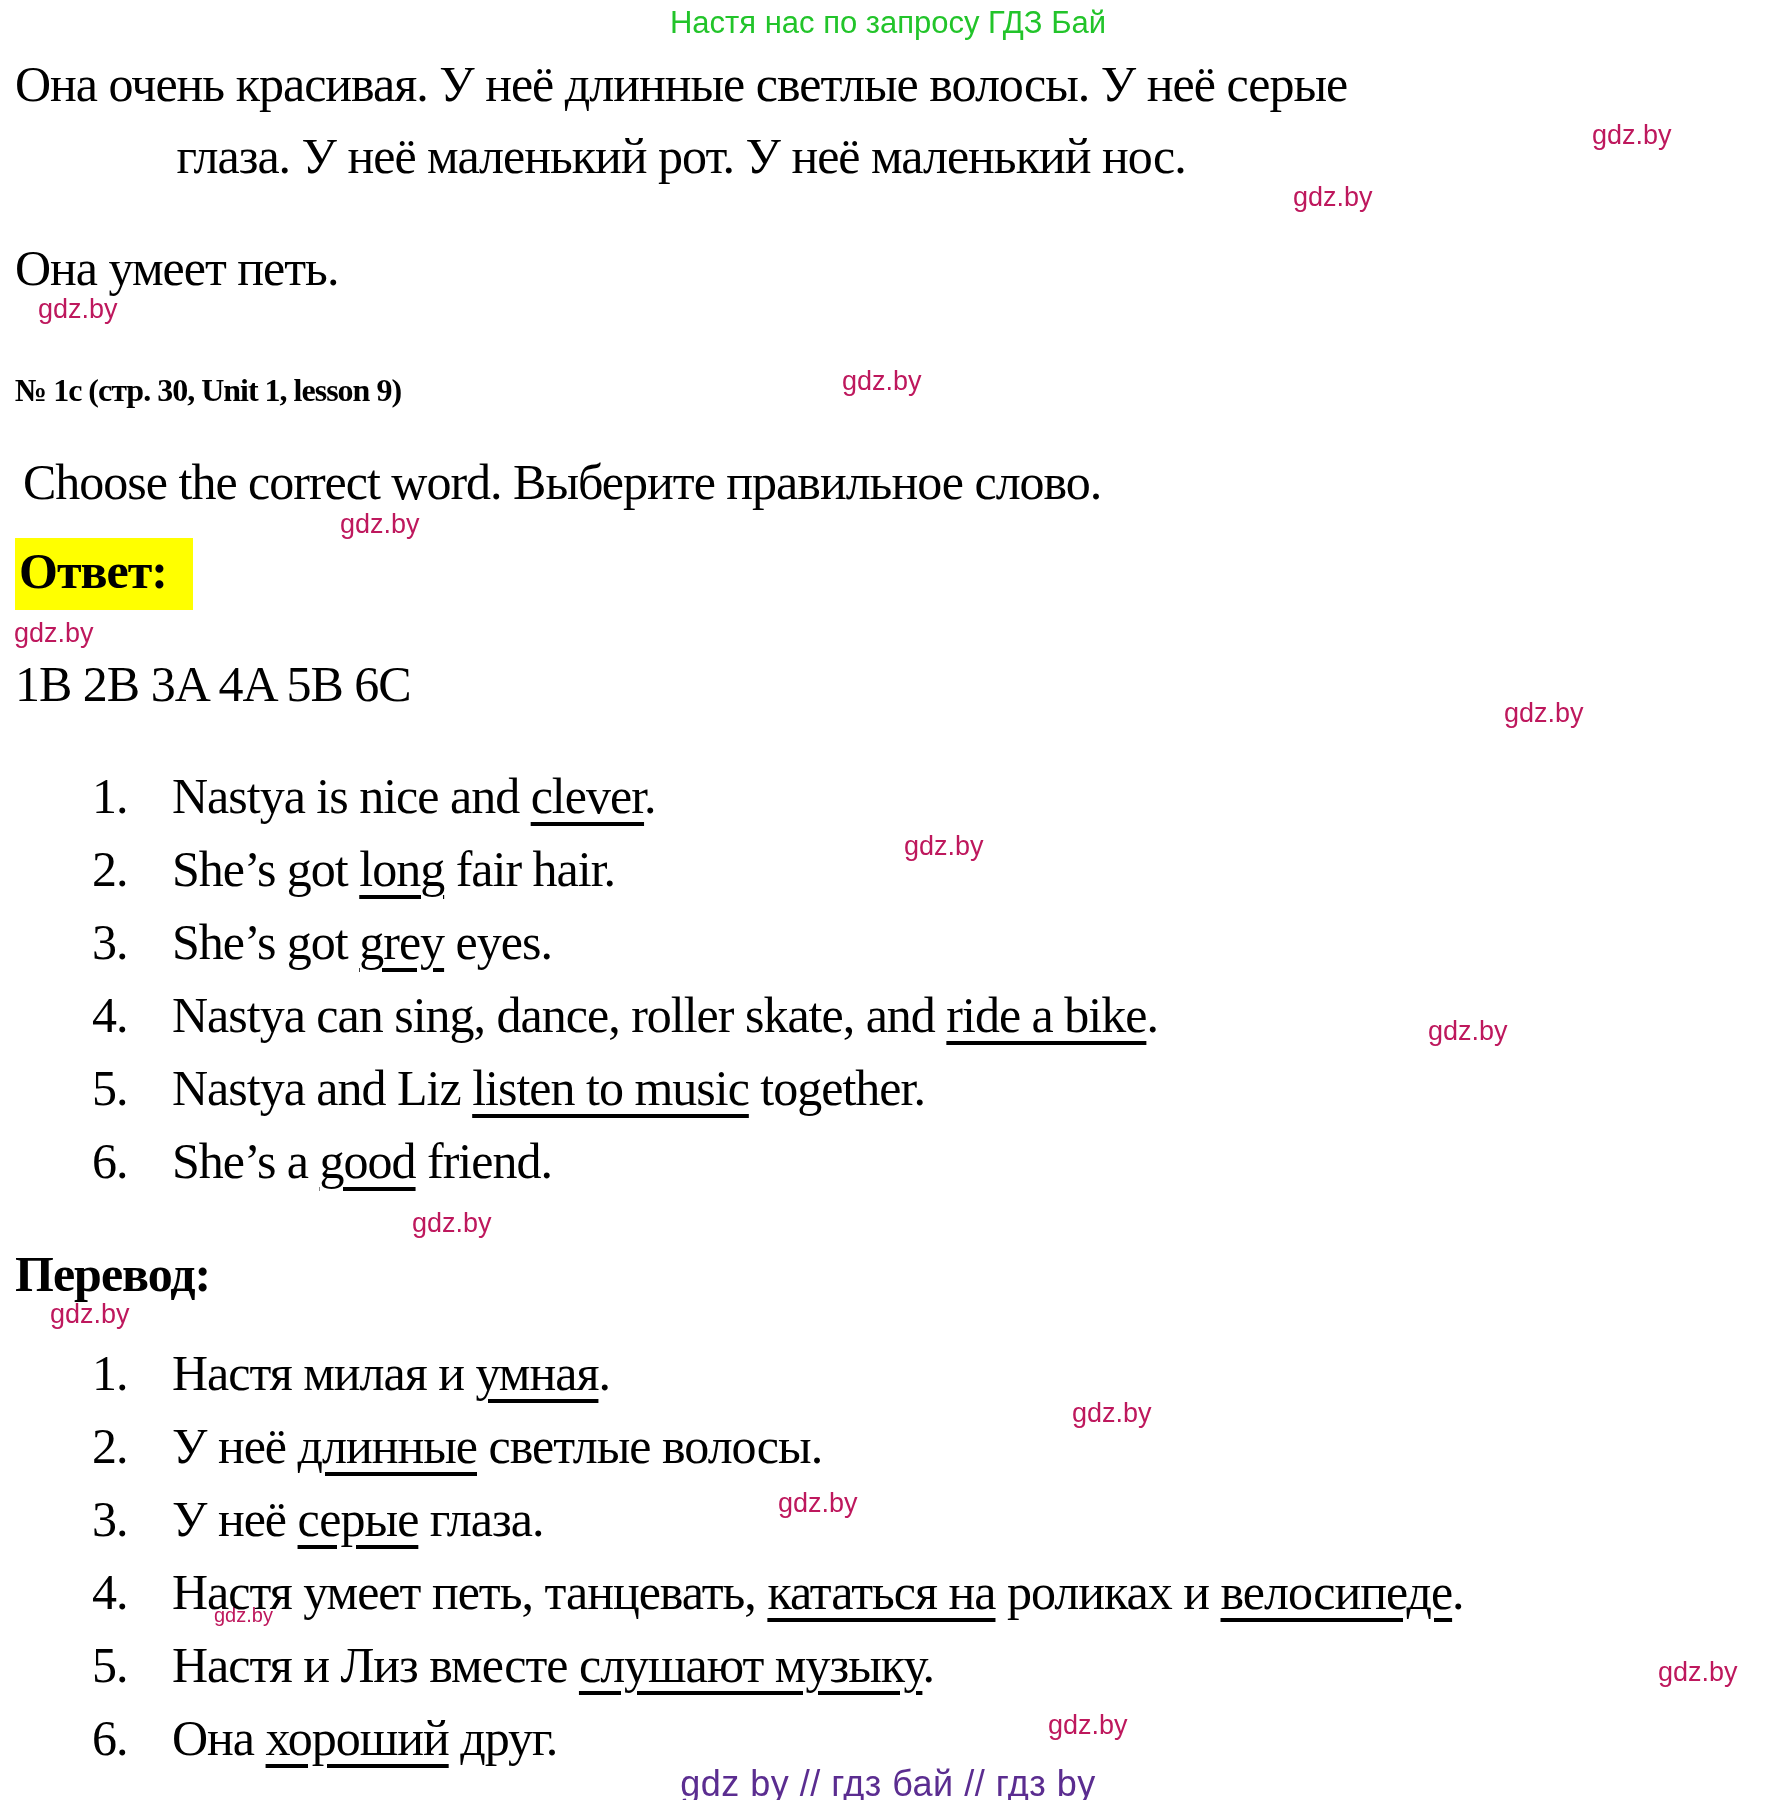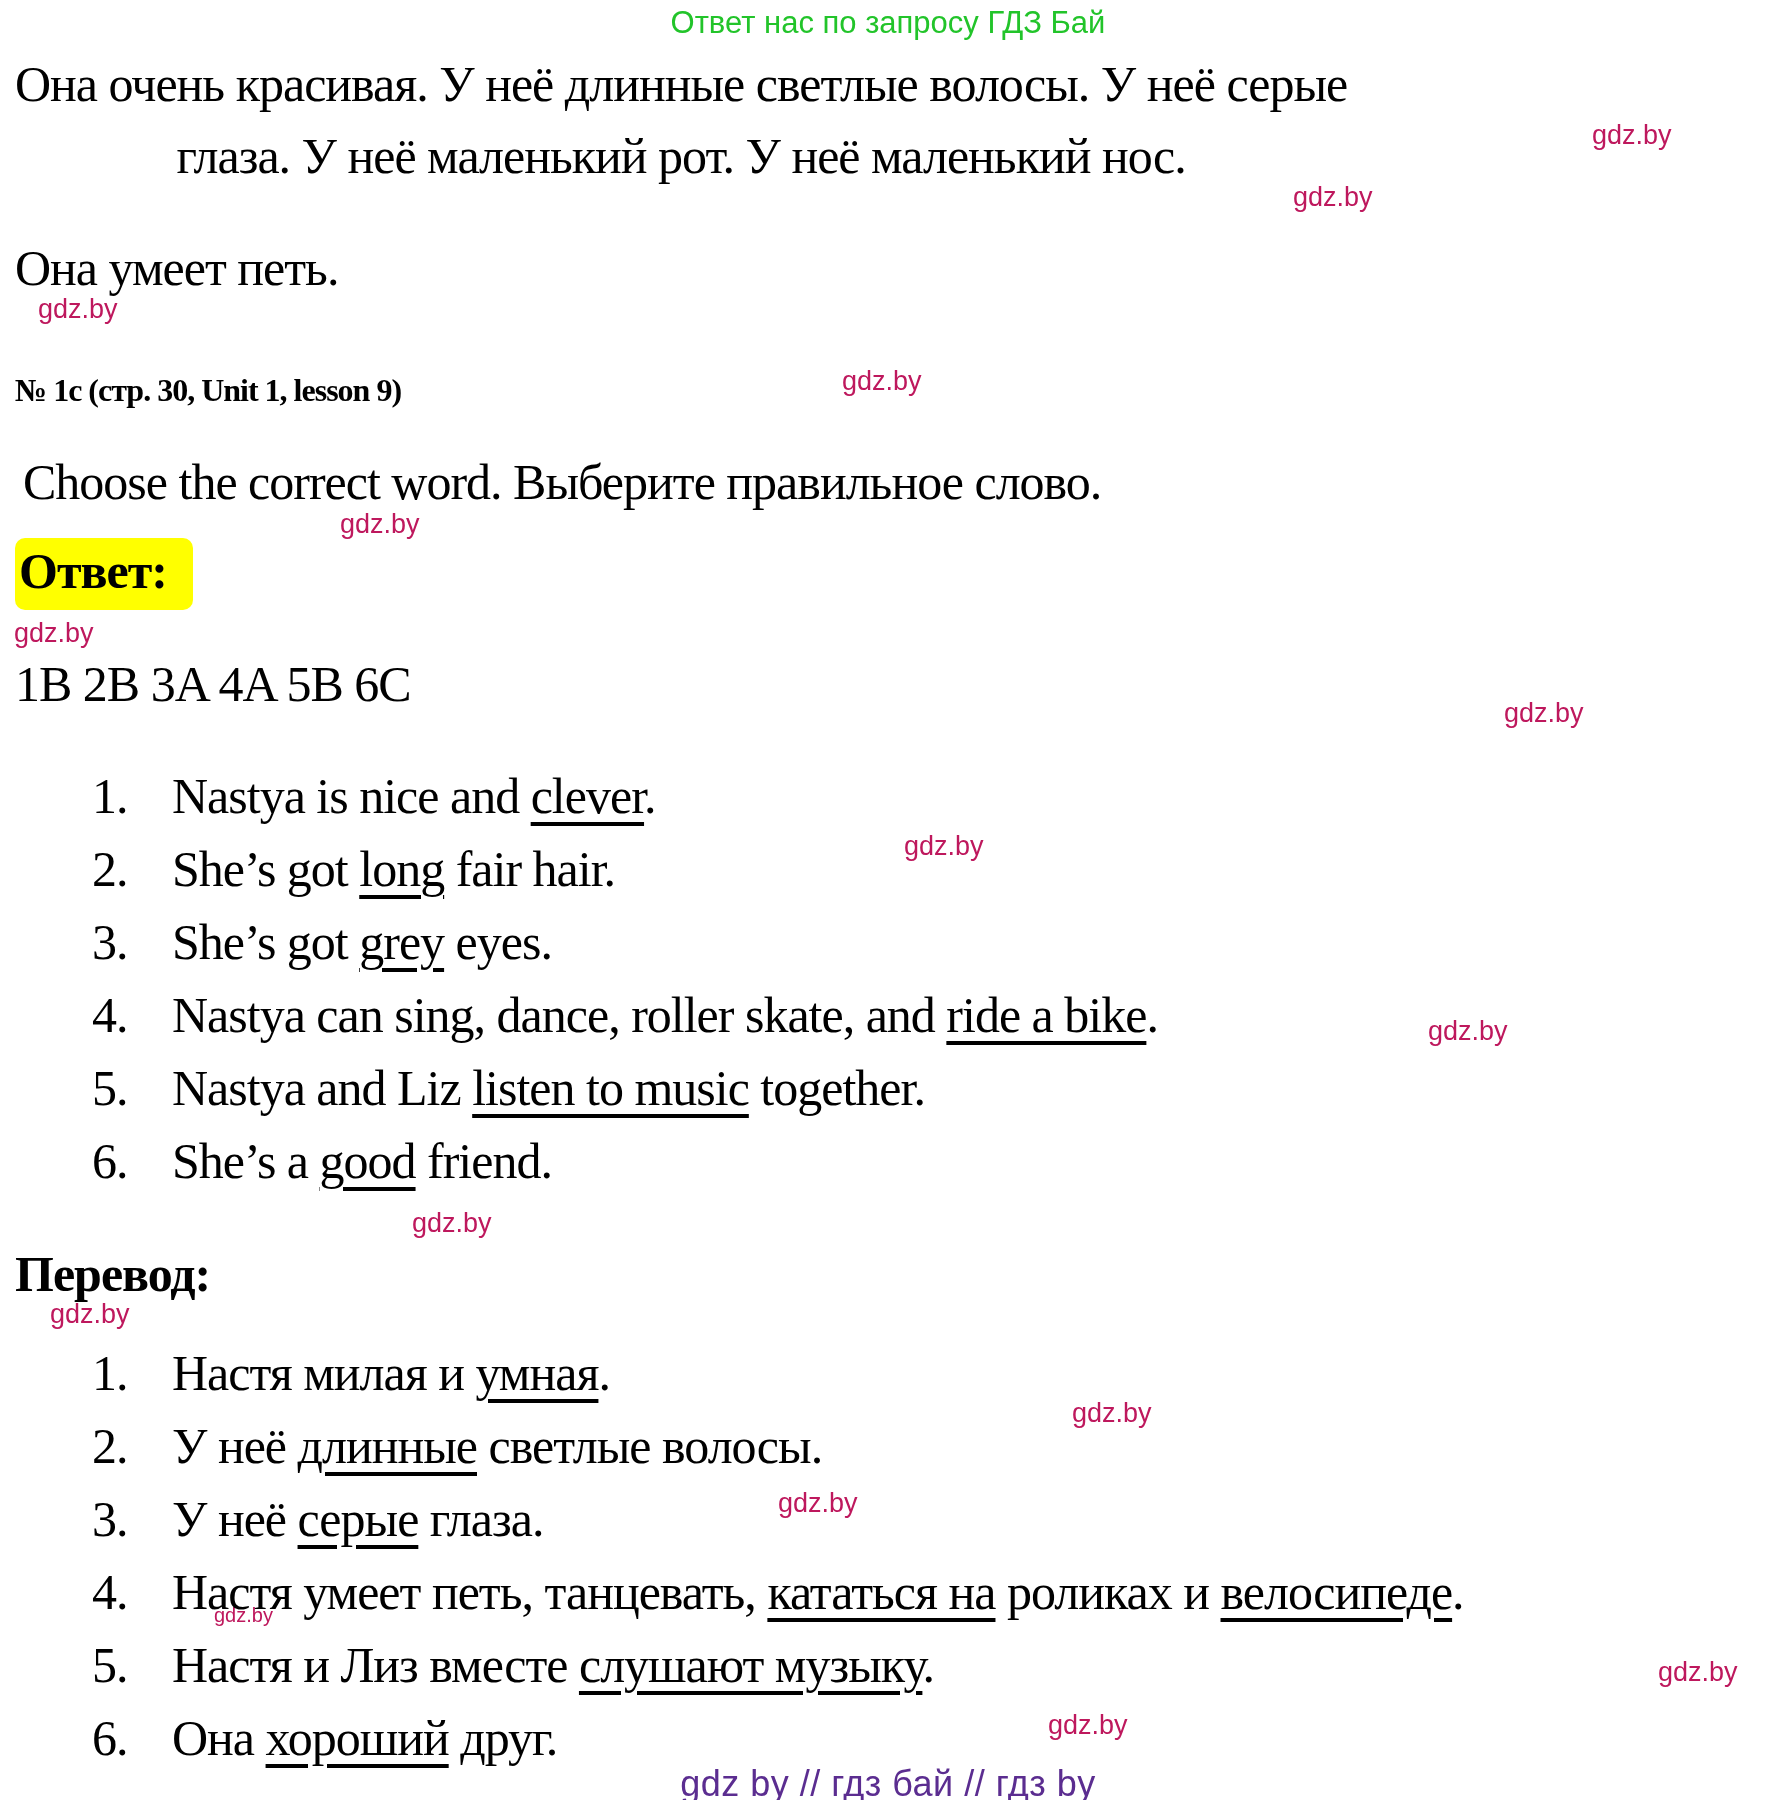--- a/index.html
+++ b/index.html
@@ -39,21 +39,20 @@
   .bold { font-weight: bold; }
   .answer-label {
     position: absolute;
     left: 15px;
     font-size: 50px;
     font-weight: bold;
     letter-spacing: -1px;
     background: #ffff00;
     padding: 4px 26px 10px 4px;
     white-space: nowrap;
-    border-radius: 10px;
   }
   .list {
     position: absolute;
     left: 92px;
     font-size: 50px;
     letter-spacing: -1px;
   }
   .item {
     display: flex;
     line-height: 73px;
@@ -73,21 +72,21 @@
     font-size: 36px;
     color: #5b2d90;
     letter-spacing: 0.5px;
   }
 </style>
 </head>
 <body>
 
 <div class="page">
 
-  <div class="header-note">Ответ нас по запросу ГДЗ Бай</div>
+  <div class="header-note">Настя нас по запросу ГДЗ Бай</div>
 
   <div class="wm" style="left:1592px; top:120px;">gdz.by</div>
   <div class="wm" style="left:1293px; top:182px;">gdz.by</div>
   <div class="wm" style="left:38px;   top:294px;">gdz.by</div>
   <div class="wm" style="left:842px;  top:366px;">gdz.by</div>
   <div class="wm" style="left:340px;  top:509px;">gdz.by</div>
   <div class="wm" style="left:14px;   top:618px;">gdz.by</div>
   <div class="wm" style="left:1504px; top:698px;">gdz.by</div>
   <div class="wm" style="left:904px;  top:831px;">gdz.by</div>
   <div class="wm" style="left:1428px; top:1016px;">gdz.by</div>

